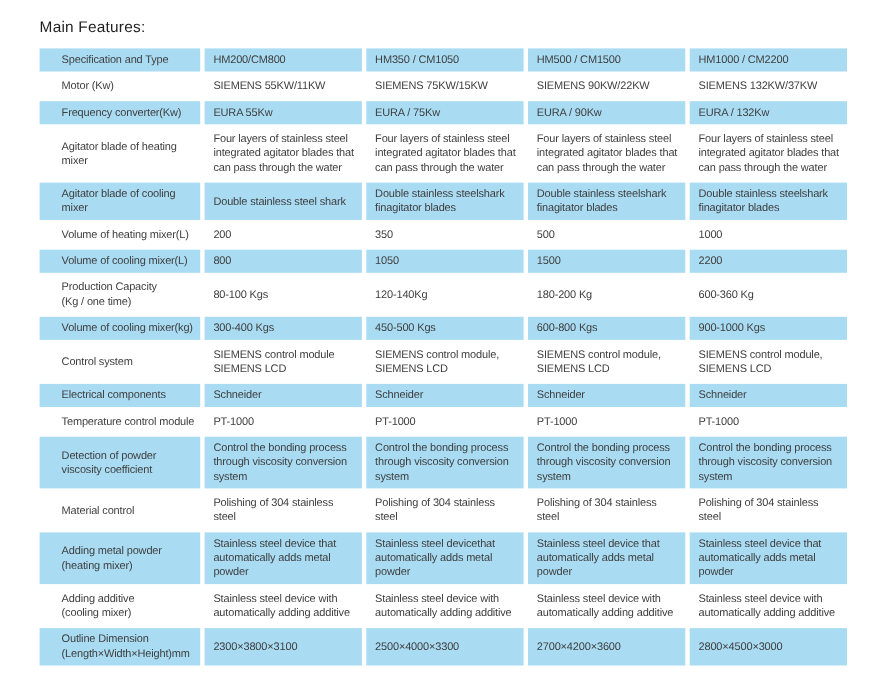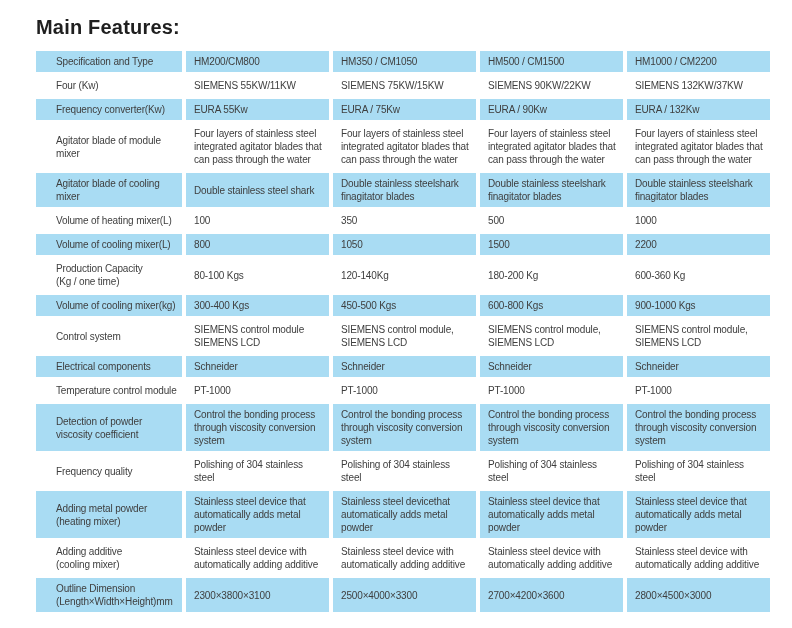--- a/index.html
+++ b/index.html
@@ -5,21 +5,21 @@
   :root { --row-blue: #a9dcf3; --cell-text: #3e3e3e; --title-text: #1f1f1f; --page-bg: #ffffff; }
   * { box-sizing: border-box; }
   html, body { margin: 0; padding: 0; }
   body {
     width: 792px; height: 628px; overflow: hidden;
     background: var(--page-bg);
     font-family: "Liberation Sans", sans-serif;
   }
   .page { padding: 12px 0 0 36px; }
   .page-title {
-    font-size: 20px; font-weight: 700; color: var(--title-text);
+    font-size: 14px; font-weight: 400; color: var(--title-text);
     margin: 4px 0 9px 0; letter-spacing: 0.2px;
   }
   table.features {
     border-collapse: separate;
     border-spacing: 4px 3px;
     table-layout: fixed;
     width: 742px;
     margin-left: -4px;
   }
   col.c-label { width: 146px; }
@@ -49,52 +49,52 @@
     </colgroup>
     <tbody>
         <tr>
     <th class="row-label">Specification and Type</th>
     <td>HM200/CM800</td>
     <td>HM350 / CM1050</td>
     <td>HM500 / CM1500</td>
     <td>HM1000 / CM2200</td>
   </tr>
         <tr>
-    <th class="row-label">Four (Kw)</th>
+    <th class="row-label">Motor (Kw)</th>
     <td>SIEMENS 55KW/11KW</td>
     <td>SIEMENS 75KW/15KW</td>
     <td>SIEMENS 90KW/22KW</td>
     <td>SIEMENS 132KW/37KW</td>
   </tr>
         <tr>
     <th class="row-label">Frequency converter(Kw)</th>
     <td>EURA 55Kw</td>
     <td>EURA / 75Kw</td>
     <td>EURA / 90Kw</td>
     <td>EURA / 132Kw</td>
   </tr>
         <tr>
-    <th class="row-label">Agitator blade of module
+    <th class="row-label">Agitator blade of heating
 mixer</th>
     <td>Four layers of stainless steel integrated agitator blades that can pass through the water</td>
     <td>Four layers of stainless steel integrated agitator blades that can pass through the water</td>
     <td>Four layers of stainless steel integrated agitator blades that can pass through the water</td>
     <td>Four layers of stainless steel integrated agitator blades that can pass through the water</td>
   </tr>
         <tr>
     <th class="row-label">Agitator blade of cooling
 mixer</th>
     <td>Double stainless steel shark</td>
     <td>Double stainless steelshark finagitator blades</td>
     <td>Double stainless steelshark finagitator blades</td>
     <td>Double stainless steelshark finagitator blades</td>
   </tr>
         <tr>
     <th class="row-label">Volume of heating mixer(L)</th>
-    <td>100</td>
+    <td>200</td>
     <td>350</td>
     <td>500</td>
     <td>1000</td>
   </tr>
         <tr>
     <th class="row-label">Volume of cooling mixer(L)</th>
     <td>800</td>
     <td>1050</td>
     <td>1500</td>
     <td>2200</td>
@@ -137,21 +137,21 @@
   </tr>
         <tr>
     <th class="row-label">Detection of powder
 viscosity coefficient</th>
     <td>Control the bonding process through viscosity conversion system</td>
     <td>Control the bonding process through viscosity conversion system</td>
     <td>Control the bonding process through viscosity conversion system</td>
     <td>Control the bonding process through viscosity conversion system</td>
   </tr>
         <tr>
-    <th class="row-label">Frequency quality</th>
+    <th class="row-label">Material control</th>
     <td>Polishing of 304 stainless steel</td>
     <td>Polishing of 304 stainless steel</td>
     <td>Polishing of 304 stainless steel</td>
     <td>Polishing of 304 stainless steel</td>
   </tr>
         <tr>
     <th class="row-label">Adding metal powder
 (heating mixer)</th>
     <td>Stainless steel device that automatically adds metal powder</td>
     <td>Stainless steel devicethat automatically adds metal powder</td>

